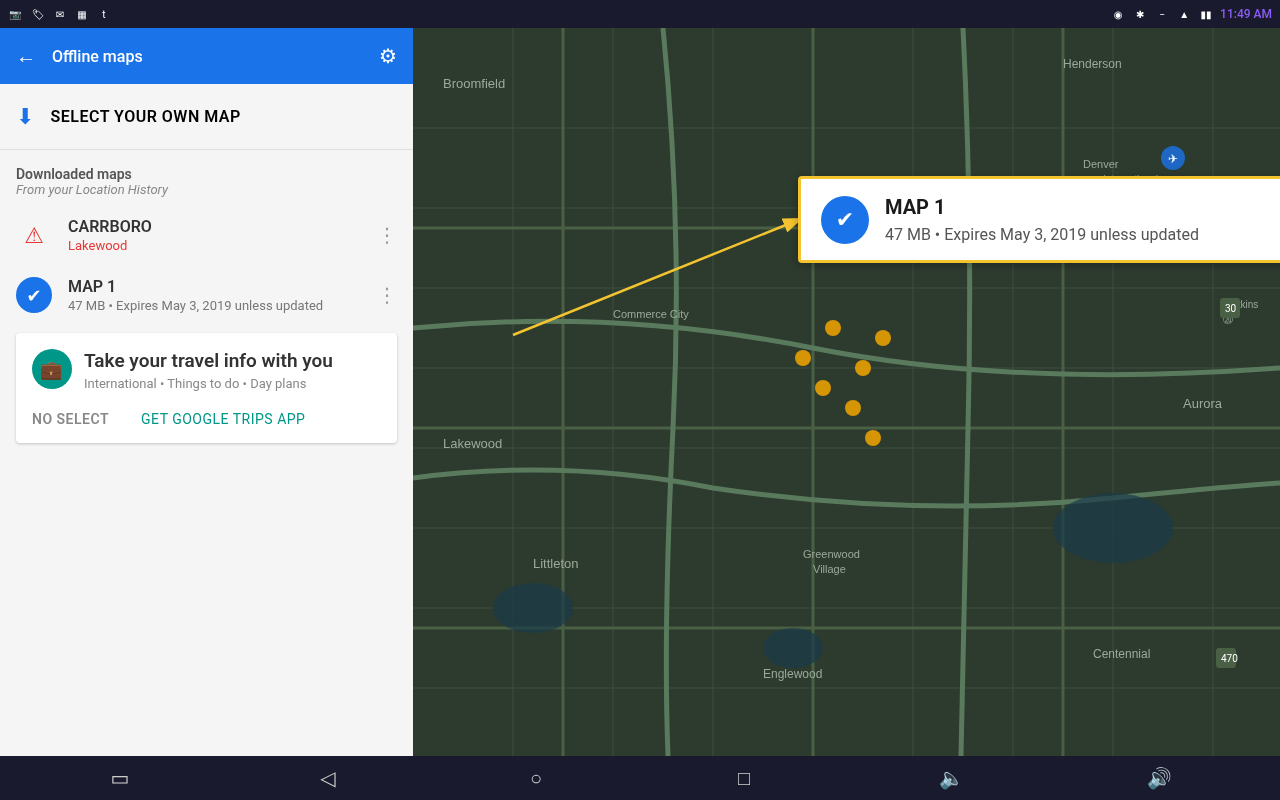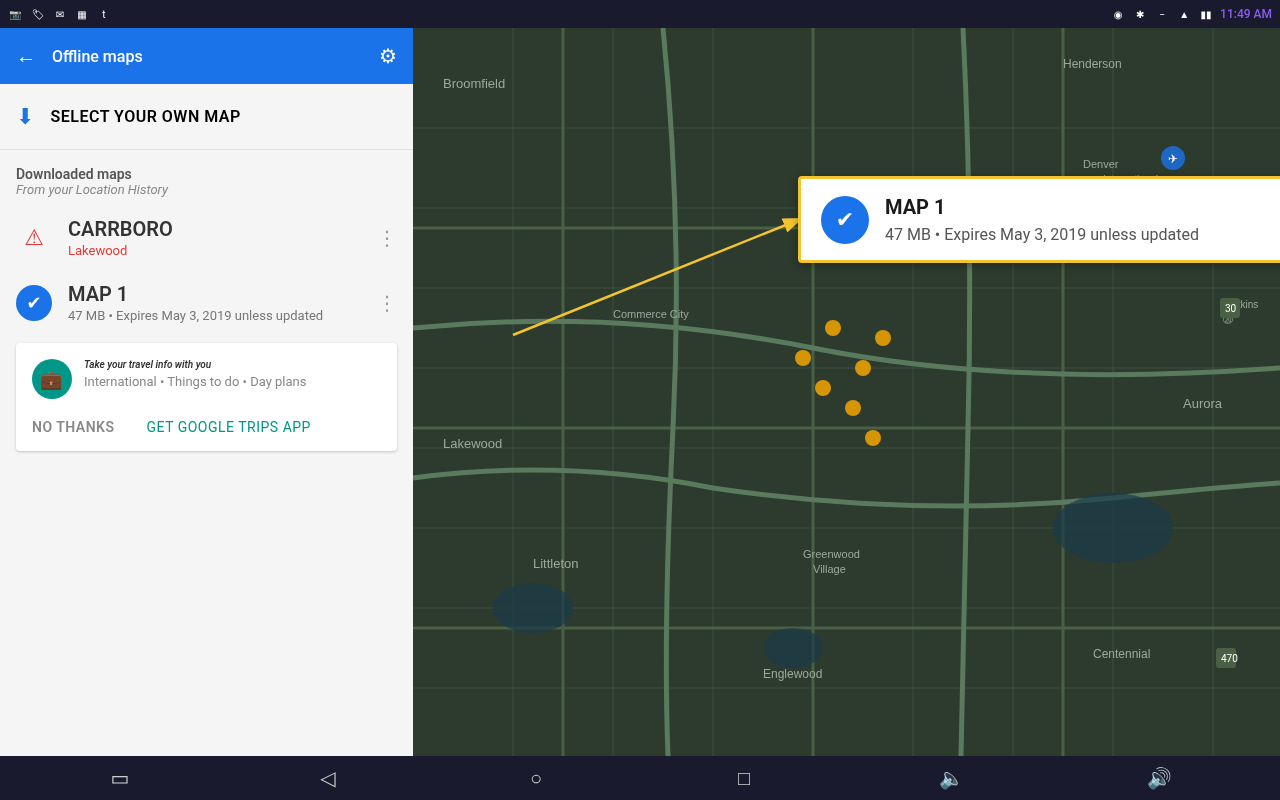--- a/index.html
+++ b/index.html
@@ -140,21 +140,21 @@
     .map-item-icon.error {
       background: transparent;
     }
     .map-item-icon.success {
       background: #1a73e8;
     }
     .map-item-info {
       flex: 1;
     }
     .map-item-name {
-      font-size: 20px;
+      font-size: 16px;
       font-weight: 600;
       color: #333;
       margin-bottom: 2px;
     }
     .map-item-status {
       font-size: 13px;
     }
     .map-item-status.expired {
       color: #e53935;
     }
@@ -224,25 +224,24 @@
       height: 40px;
       background: #009688;
       border-radius: 50%;
       display: flex;
       align-items: center;
       justify-content: center;
       margin-right: 12px;
       flex-shrink: 0;
     }
     .trips-text-main {
-      font-size: 10px;
+      font-size: 19px;
       font-weight: 600;
       color: #333;
       margin-bottom: 4px;
-      font-style: italic;
     }
     .trips-text-sub {
       font-size: 13px;
       color: #888;
     }
     .trips-actions {
       display: flex;
       align-items: center;
       gap: 32px;
       padding-top: 4px;
@@ -373,21 +372,21 @@
       <div class="trips-card-header">
         <div class="trips-icon">
           <span style="color:#fff;font-size:18px;">💼</span>
         </div>
         <div>
           <div class="trips-text-main">Take your travel info with you</div>
           <div class="trips-text-sub">International • Things to do • Day plans</div>
         </div>
       </div>
       <div class="trips-actions">
-        <span class="no-thanks-btn">NO THANKS</span>
+        <span class="no-thanks-btn">NO SELECT</span>
         <span class="get-app-btn">GET GOOGLE TRIPS APP</span>
       </div>
     </div>
 
   </div>
 
   <div class="map-area">
     <svg class="map-svg" viewBox="0 0 867 728" xmlns="http://www.w3.org/2000/svg">
 
       <rect width="867" height="728" fill="#2d3a2e"></rect>

